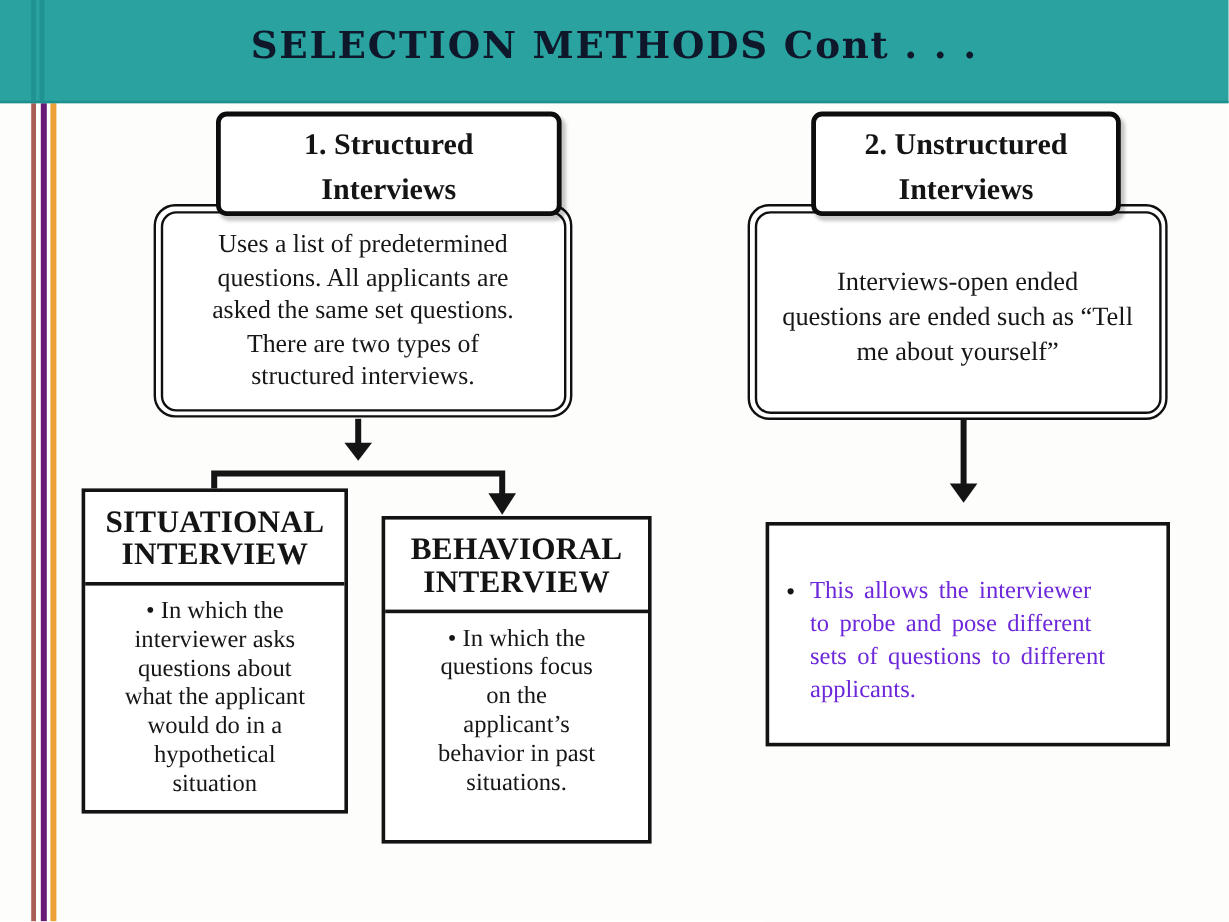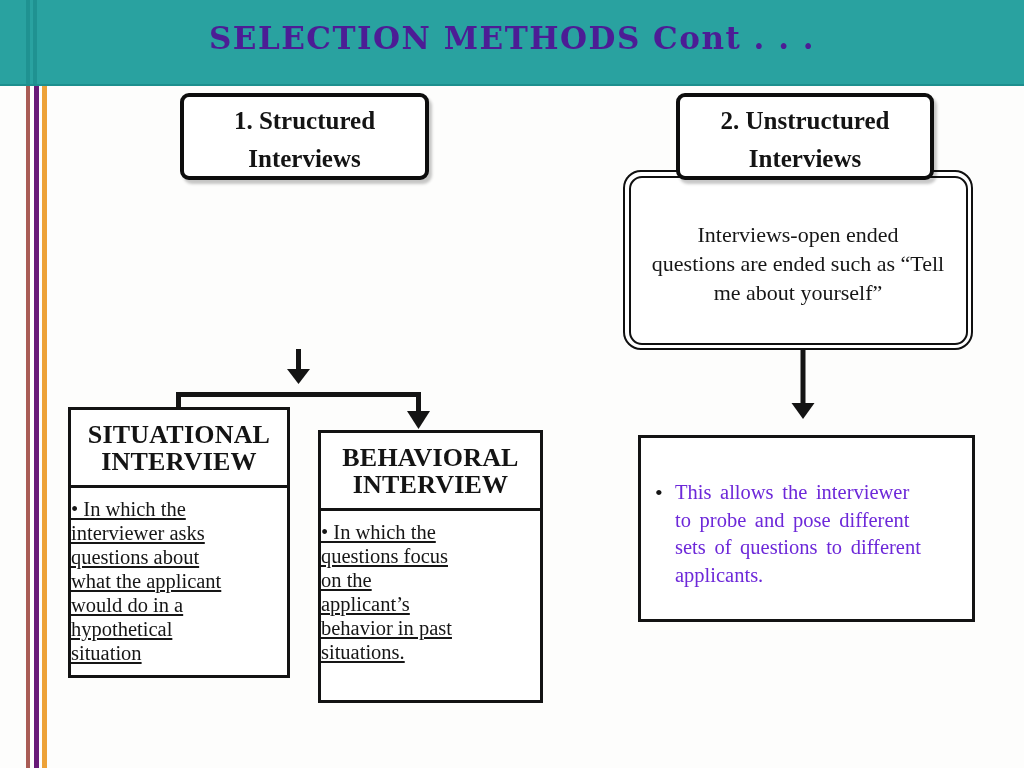--- a/index.html
+++ b/index.html
@@ -23,21 +23,21 @@
   .banner{
     position:absolute;left:0;top:0;width:1024px;height:86px;
     background:var(--teal);
     border-bottom:2px solid var(--teal-dark);
     display:flex;align-items:center;justify-content:center;
     z-index:4;
   }
   .banner h1{
     font-family:"DejaVu Serif", serif;
     font-weight:bold;font-size:31px;letter-spacing:1.5px;
-    color:#4c1d95;padding-bottom:8px;
+    color:#0f172a;padding-bottom:8px;
   }
   .banner-groove{position:absolute;top:0;height:100%;width:4px;background:var(--teal-dark);opacity:.85;}
   .banner-groove.g1{left:26px;}
   .banner-groove.g2{left:33px;}
 
   
   .stripe{position:absolute;top:86px;bottom:0;width:4.5px;z-index:3;}
   .stripe.red{left:25.5px;background:var(--stripe-red);}
   .stripe.purple{left:34px;background:var(--stripe-purple);}
   .stripe.orange{left:42px;background:var(--stripe-orange);}
@@ -49,21 +49,21 @@
 
   
   .title-tab{
     position:absolute;background:#fff;
     border:4.5px solid #0d0d0d;border-radius:9px;
     box-shadow:3px 4px 3px rgba(0,0,0,.22);
     z-index:3;text-align:center;
     font-weight:bold;font-size:25px;line-height:38px;
     padding-top:5px;white-space:pre;
   }
-  .title-tab.left{left:180px;top:93px;width:249px;height:87px;}
+  .title-tab.left{left:180px;top:93px;width:288px;height:87px;}
   .title-tab.right{left:676px;top:93px;width:258px;height:87px;}
 
   
   .round-box{
     position:absolute;background:#fff;
     border:2.5px solid #101010;border-radius:18px;
     padding:3.5px;z-index:2;
   }
   .round-box .inner{
     width:100%;height:100%;
@@ -81,22 +81,22 @@
     position:absolute;background:#fff;border:3.5px solid #131313;z-index:2;
   }
   .sq-box.situational{left:68px;top:407px;width:222px;height:271px;}
   .sq-box.behavioral{left:318px;top:430px;width:225px;height:273px;}
   .sq-head{
     border-bottom:3.5px solid #131313;
     text-align:center;font-weight:bold;font-size:26px;line-height:27px;
     padding:11px 0 10px;white-space:pre;letter-spacing:.2px;
   }
   .sq-body{
-    text-align:left;font-size:20.5px;line-height:24px;
-    padding-top:9px;white-space:pre;color:#161616;text-decoration:underline;
+    text-align:center;font-size:20.5px;line-height:24px;
+    padding-top:9px;white-space:pre;color:#161616;
   }
 
   
   .note-box{
     position:absolute;left:638px;top:435px;width:337px;height:187px;
     background:#fff;border:3.5px solid #131313;z-index:2;
     padding:41px 8px 0 12px;
     display:flex;align-items:flex-start;
   }
   .note-box .bullet{font-size:22px;line-height:27.5px;width:22px;flex:0 0 22px;padding-left:2px;}
@@ -135,20 +135,29 @@
 
     <g>
       <path d="M803 349 L803 404"></path>
       <polygon points="791.5,403 814.5,403 803,419"></polygon>
     </g>
   </svg>
 
   <div class="title-tab left">1. Structured
 Interviews</div>
 
+  <div class="round-box left">
+    <div class="inner">
+      <div class="body">Uses a list of predetermined
+questions. All applicants are
+asked the same set questions.
+There are two types of
+structured interviews.</div>
+    </div>
+  </div>
 
   <div class="title-tab right">2. Unstructured
 Interviews</div>
 
   <div class="round-box right">
     <div class="inner">
       <div class="body">Interviews-open ended
 questions are ended such as “Tell
 me about yourself”</div>
     </div>

